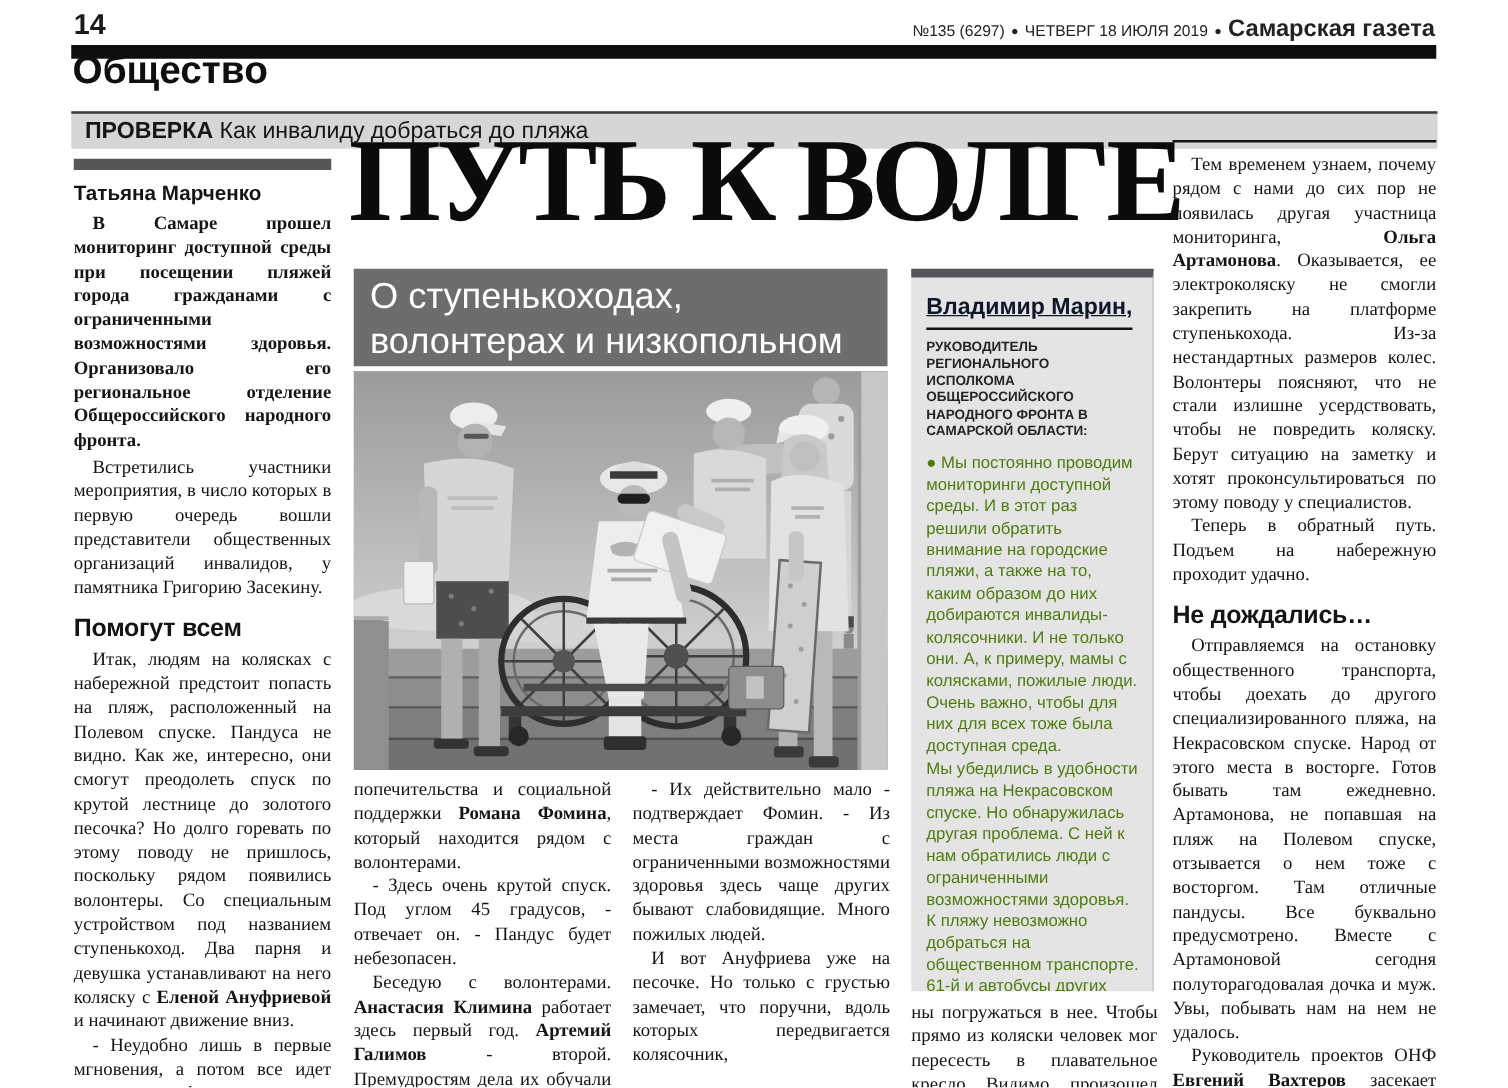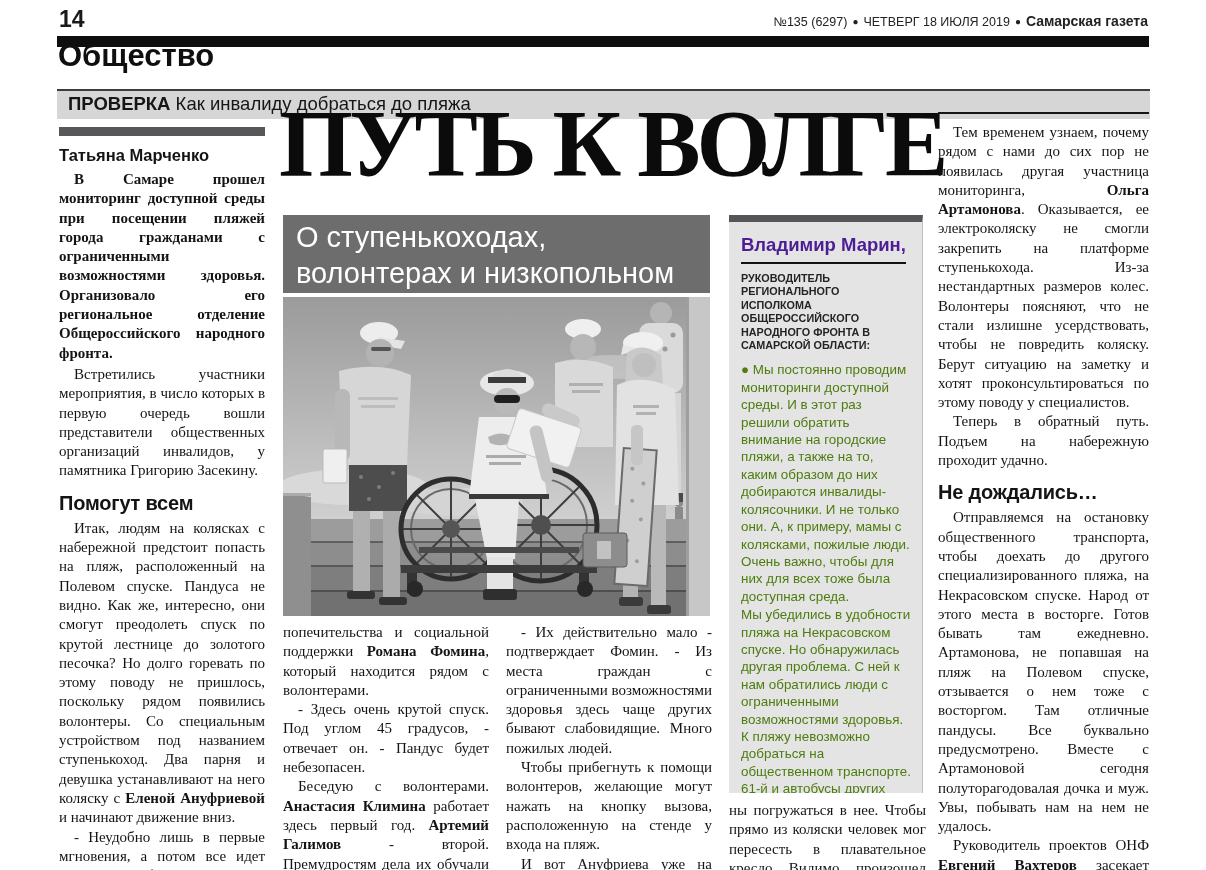--- a/index.html
+++ b/index.html
@@ -6,21 +6,21 @@
   #page{
     position:relative;width:1206px;height:870px;background:#ffffff;
     overflow:hidden;color:#111;
     font-family:"Liberation Serif", serif;
   }
 
   
   .page-number{position:absolute;left:59px;top:6px;font:700 23px "Liberation Sans",sans-serif;color:#1a1a1a;}
   .header-right{position:absolute;right:58px;top:13px;font:12.5px "Liberation Sans",sans-serif;color:#222;white-space:nowrap;}
   .header-right .dot{font-size:10px;vertical-align:1px;padding:0 5px;}
-  .header-right .paper{font-weight:700;font-size:14px;}
+  .header-right .paper{font-weight:700;font-size:19px;}
   .rule-top{position:absolute;left:57px;width:1092px;top:36px;height:11px;background:#0e0e0e;}
   .section-title{position:absolute;left:58px;top:38px;font:700 31px "Liberation Sans",sans-serif;color:#0f0f0f;}
   .kicker{position:absolute;left:57px;top:89px;width:1072px;height:24px;background:#d6d6d6;
     border-top:2px solid #3c3c3c;padding:2px 10px 2px 11px;font:18.5px "Liberation Sans",sans-serif;color:#161616;}
   .kicker b{font-weight:700;}
 
   
   .col{position:absolute;font:15px/19.3px "Liberation Serif",serif;text-align:justify;color:#141414;}
   .col p{margin:0;text-indent:15px;}
   .col p.noindent{text-indent:0;}
@@ -36,21 +36,21 @@
   .deck{position:absolute;left:283px;top:215px;width:427px;height:78px;background:#6d6d6d;box-sizing:border-box;
     padding:4px 10px 0 13px;font:29px/36px "Liberation Sans",sans-serif;color:#ffffff;}
 
   
   .photo{position:absolute;left:283px;top:297px;width:427px;height:319px;overflow:hidden;background:#9a9a9a;}
 
   
   .quote-box{position:absolute;left:729px;top:215px;width:194px;height:578px;background:#e4e4e4;
     border-top:7px solid #56565a;border-right:1px solid #c0c0c0;box-sizing:border-box;
     padding:10px 11px 8px 12px;overflow:hidden;}
-  .quote-name{font:700 18.5px "Liberation Sans",sans-serif;color:#4c1d95;margin:2px 0 0 0;}
+  .quote-name{font:700 18.5px "Liberation Sans",sans-serif;color:#0f172a;margin:2px 0 0 0;text-decoration:underline;}
   .quote-rule{height:2px;background:#121212;margin:6px 0 8px 0;width:97%;}
   .quote-title{font:700 10.8px/13.4px "Liberation Sans",sans-serif;color:#242424;margin-bottom:9px;}
   .quote-text p{font:13.4px/17.4px "Liberation Sans",sans-serif;color:#4d7c0f;margin:0;text-align:left;text-indent:0;}
   .quote-text p + p{margin-top:1px;}
 </style>
 </head>
 <body>
 
 <div id="page">
 
@@ -213,21 +213,20 @@
   </div>
 
   <div class="col" style="left:283px;top:623px;width:206px;">
     <p class="noindent"><span>попечительства и социальной поддержки </span><b>Романа Фомина</b><span>, который находится рядом с волонтерами.</span></p>
     <p>- Здесь очень крутой спуск. Под углом 45 градусов, - отвечает он. - Пандус будет небезопасен.</p>
     <p><span>Беседую с волонтерами. </span><b>Анастасия Климина</b><span> работает здесь первый год. </span><b>Артемий Галимов</b><span> - второй. Премудростям дела их обучали сотрудники департамента. Ребята рассказывают, что с момента открытия пляжа в этом году его посетили 15 - 20 ко-</span></p>
   </div>
 
   <div class="col" style="left:506px;top:623px;width:206px;">
     <p>- Их действительно мало - подтверждает Фомин. - Из места граждан с ограниченными возможностями здоровья здесь чаще других бывают слабовидящие. Много пожилых людей.</p>
-    <p>Чтобы прибегнуть к помощи волонтеров, желающие могут нажать на кнопку вызова, расположенную на стенде у входа на пляж.</p>
     <p>И вот Ануфриева уже на песочке. Но только с грустью замечает, что поручни, вдоль которых передвигается колясочник,</p>
   </div>
 
   <div class="quote-box">
     <div class="quote-name">Владимир Марин,</div>
     <div class="quote-rule"></div>
     <div class="quote-title">РУКОВОДИТЕЛЬ РЕГИОНАЛЬНОГО ИСПОЛКОМА ОБЩЕРОССИЙСКОГО НАРОДНОГО ФРОНТА В САМАРСКОЙ ОБЛАСТИ:</div>
     <div class="quote-text">
       <p>● Мы постоянно проводим мониторинги доступной среды. И в этот раз решили обратить внимание на городские пляжи, а также на то, каким образом до них добираются инвалиды-колясочники. И не только они. А, к примеру, мамы с колясками, пожилые люди. Очень важно, чтобы для них для всех тоже была доступная среда.</p>
       <p>Мы убедились в удобности пляжа на Некрасовском спуске. Но обнаружилась другая проблема. С ней к нам обратились люди с ограниченными возможностями здоровья. К пляжу невозможно добраться на общественном транспорте. 61-й и автобусы других маршрутов по улице Горького не ходят. Тогда как до пляжа добираться? Наше предложение: на летний период организовать специальный маршрут №61с, который будет бесплатно доставлять людей с ограниченными возможностями здоровья на все городские пляжи.</p>

